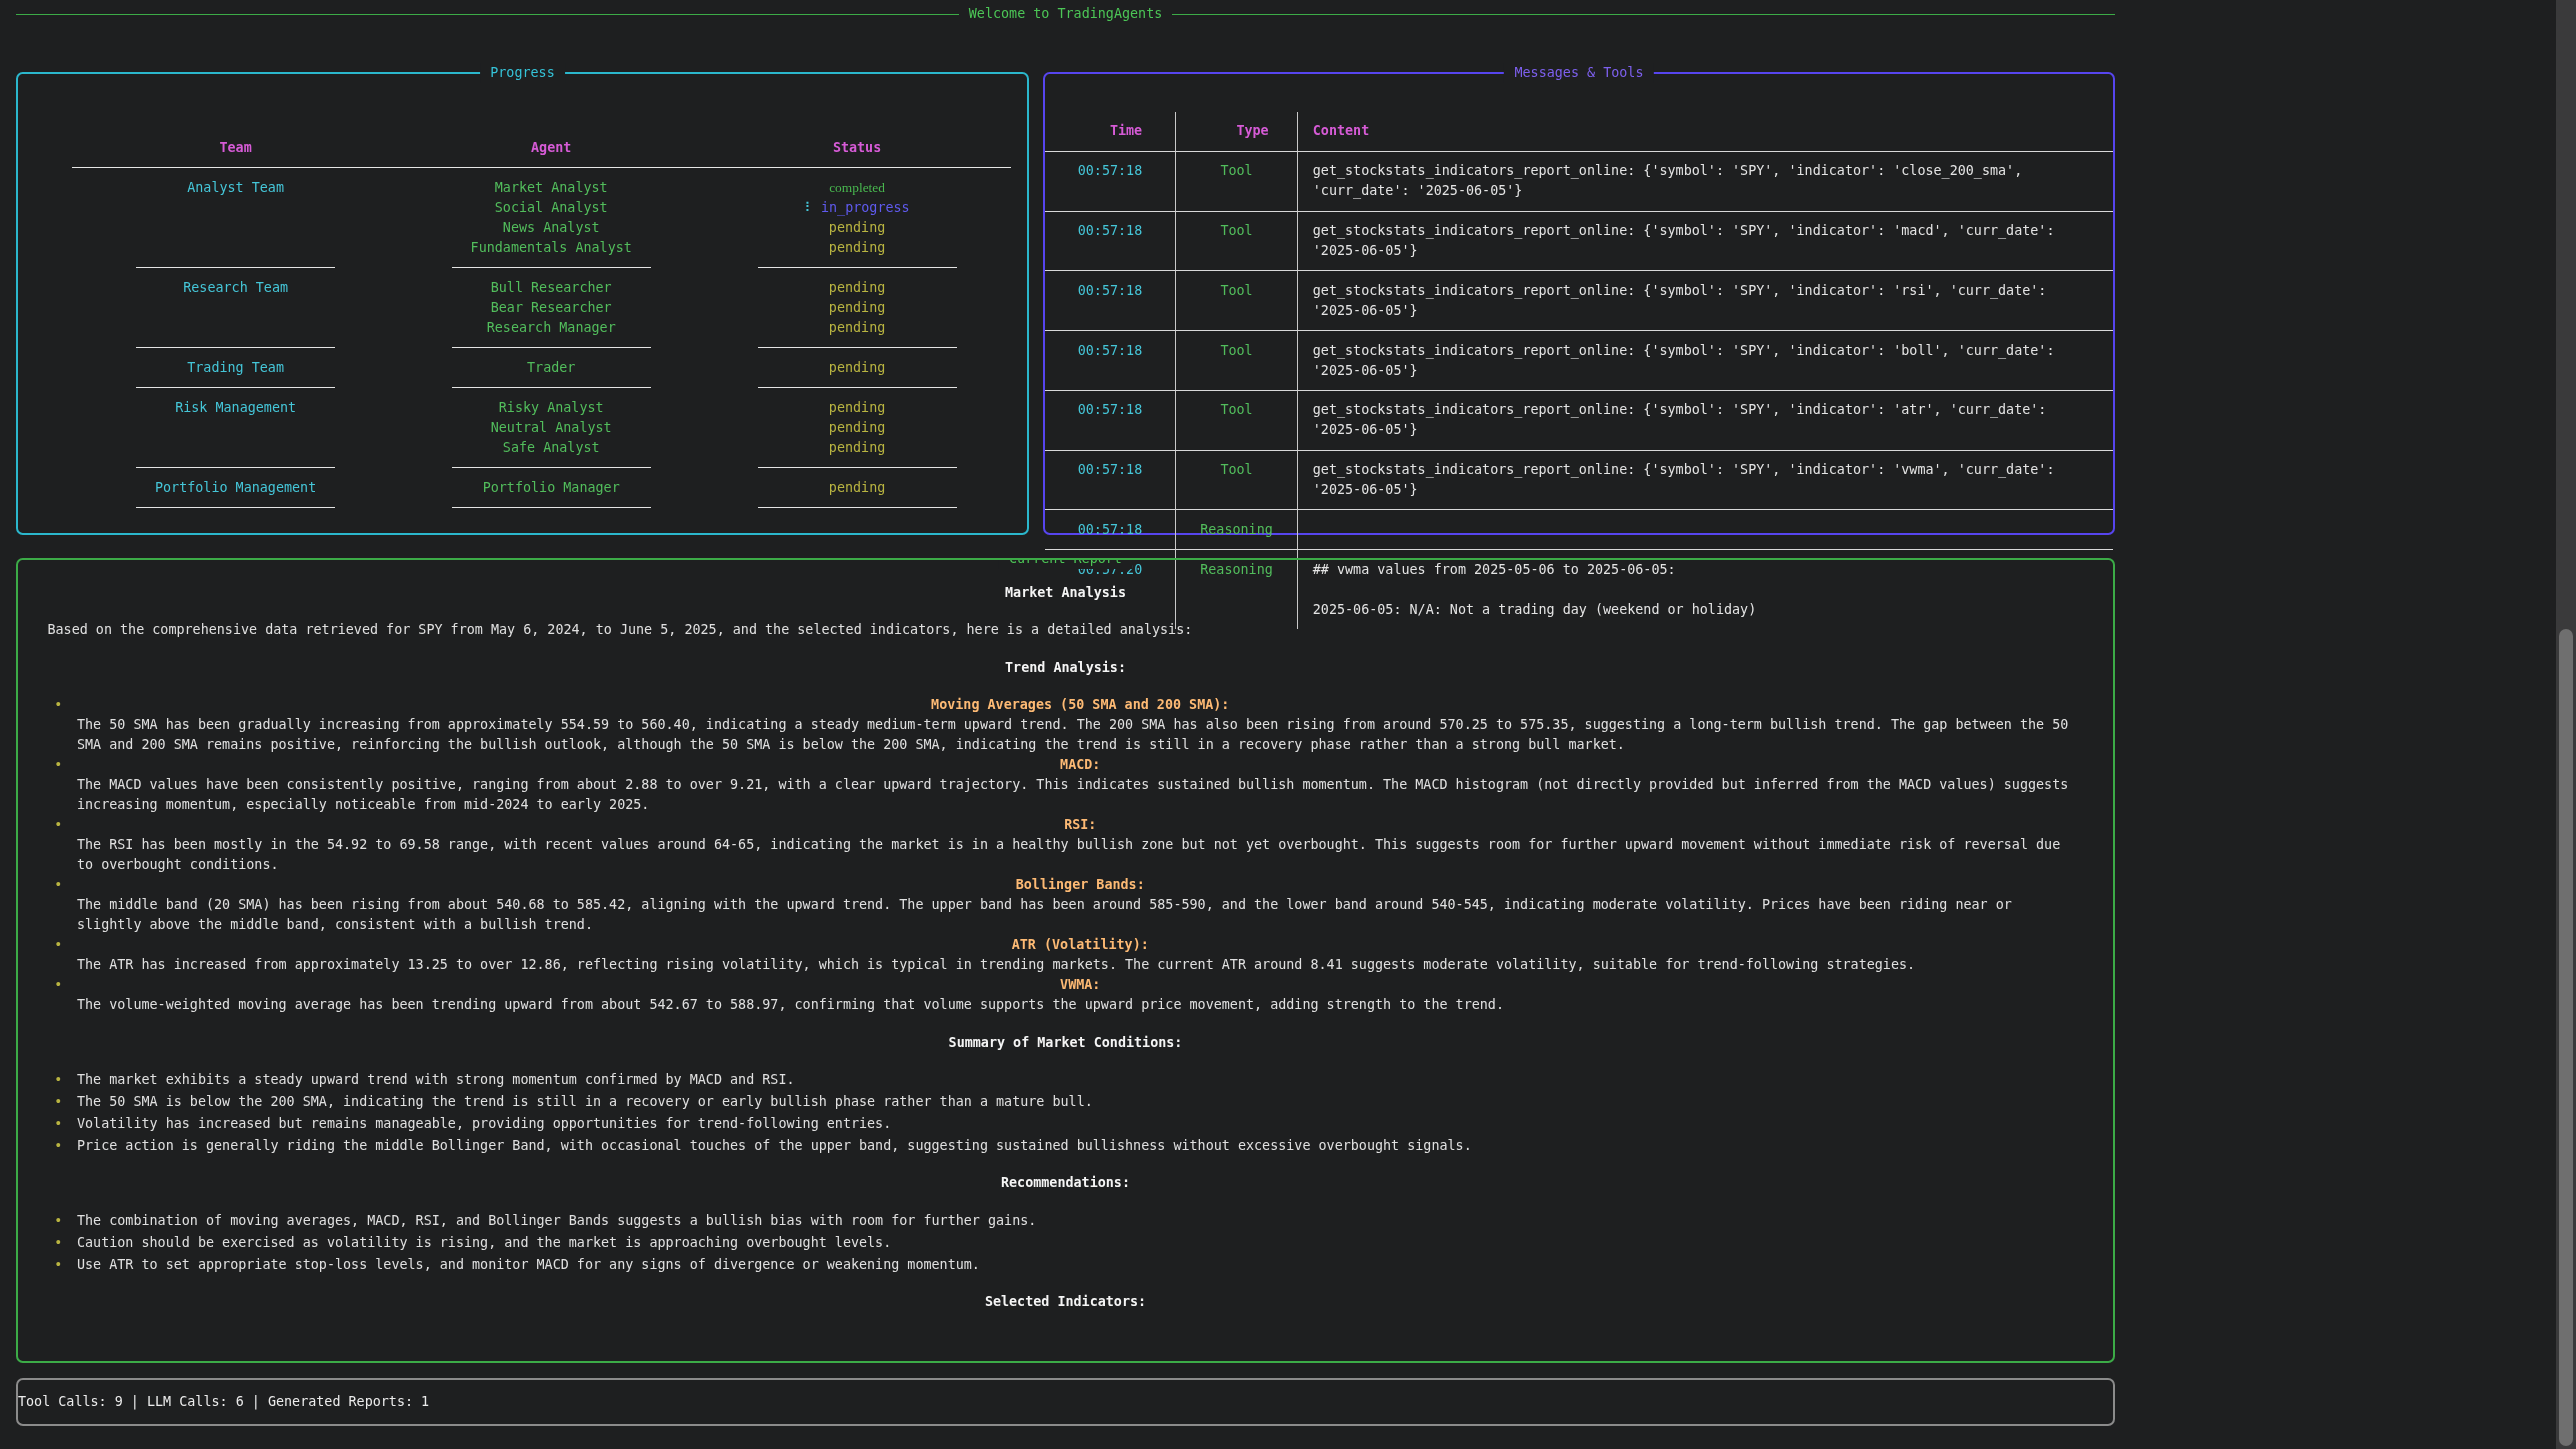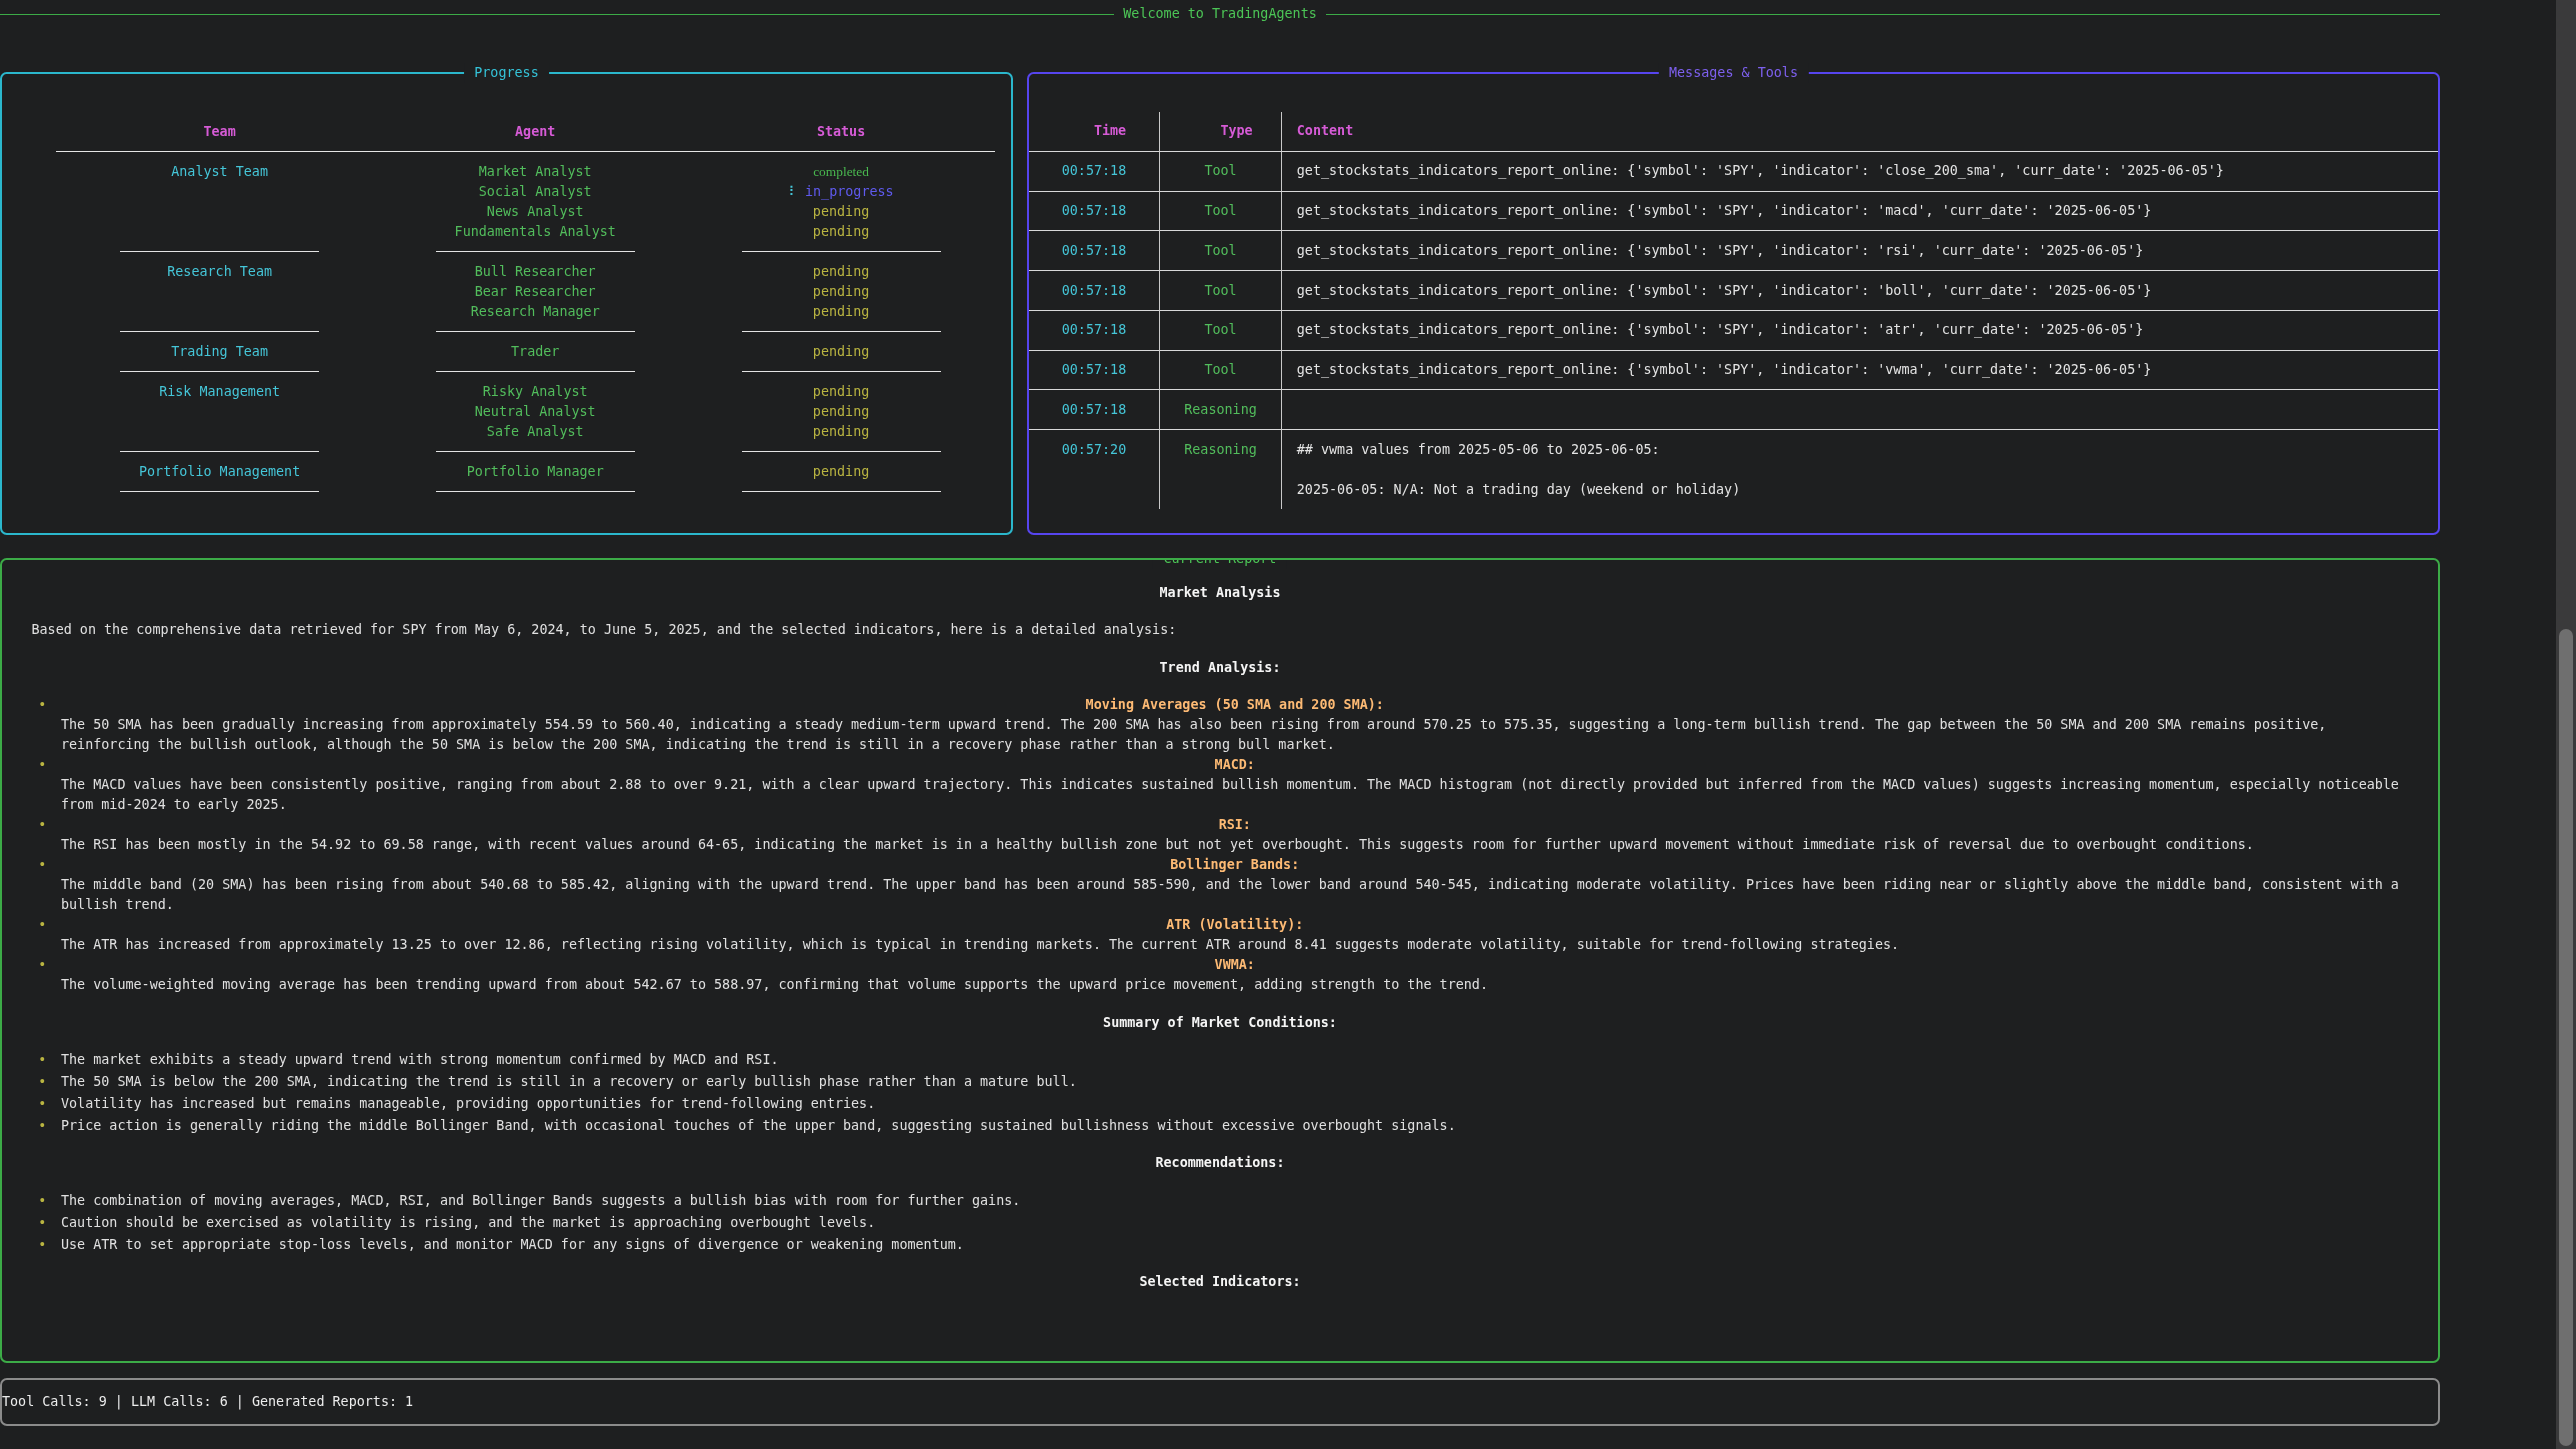--- a/index.html
+++ b/index.html
@@ -1,36 +1,36 @@
 <!DOCTYPE html>
 <html style="font-size:10.7px"><head>
 <meta charset="utf-8">
 <style>
   * { margin:0; padding:0; box-sizing:border-box; }
   html,body { width:2576px; height:1449px; background:#1e1f20; overflow:hidden; }
   body { font-family:"DejaVu Sans Mono", monospace; font-size:13.4px; line-height:20px; color:#e4e4e4; position:relative; }
-  .app { position:absolute; left:0; top:4px; width:2440px; }
+  .app { position:absolute; left:16px; top:4px; width:2099px; }
 
   
   .rule-row { display:flex; align-items:center; gap:9.4px; height:20px; color:#4cc556; }
   .rule-row::before, .rule-row::after { content:""; flex:1; border-top:1.3px solid #3cab47; }
 
   
   .panels { display:flex; gap:14px; margin-top:48px; height:463px; }
   .panel { position:relative; border-radius:6.7px; }
   .panel-title { position:absolute; top:-10.7px; left:50%; transform:translateX(-50%); background:#1e1f20; padding:0 10.7px; white-space:nowrap; }
   .panel.progress { width:1013px; border:2px solid #2bb7cc; }
   .panel.progress .panel-title { color:#35c3d8; }
   .panel.messages { flex:1; border:2px solid #5745ef; }
   .panel.messages .panel-title { color:#7d60ee; }
   .panel.report { margin-top:23px; height:805px; border:2px solid #3cab47; overflow:hidden; }
   .panel.report .panel-title { color:#4cc556; }
 
   
-  .ptable { margin-top:48px;padding-left:38px; }
+  .ptable { margin-top:64px;padding-left:38px; }
   .prow { display:grid; grid-template-columns:37% 28% 35%; }
   .phead { color:#d65bd6; font-weight:bold; text-align:center; }
   .pwhitesep { height:20px; padding:9.4px 16px 0; }
   .pwhitesep > div { border-top:1.3px solid #e6e6e6; }
   .pcell { text-align:center; }
   .team { color:#45c6d8; }
   .agent-line { color:#52bd5c; }
   .st-completed { color:#49b84f;font-family:Liberation Serif, serif; }
   .st-pending { color:#b9b441; }
   .st-progress { color:#5f5aee; }

